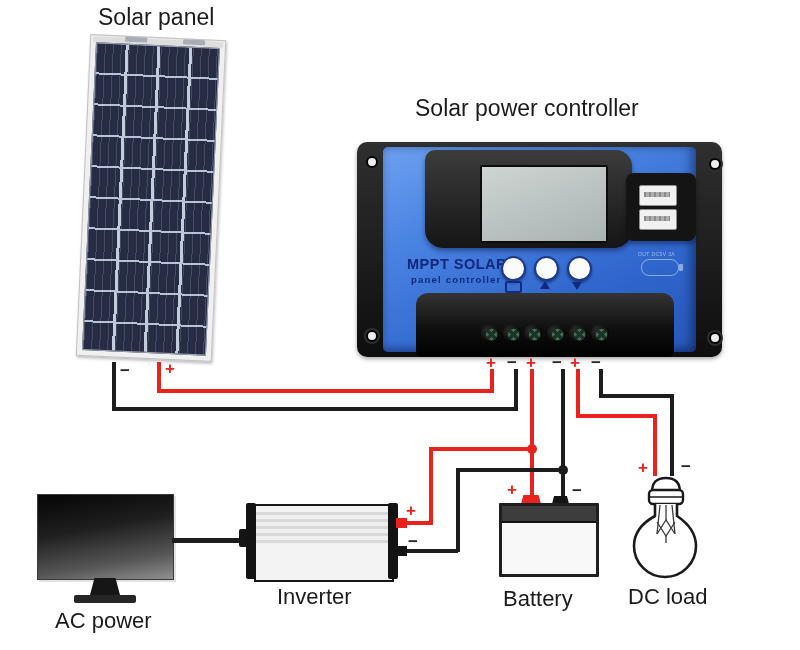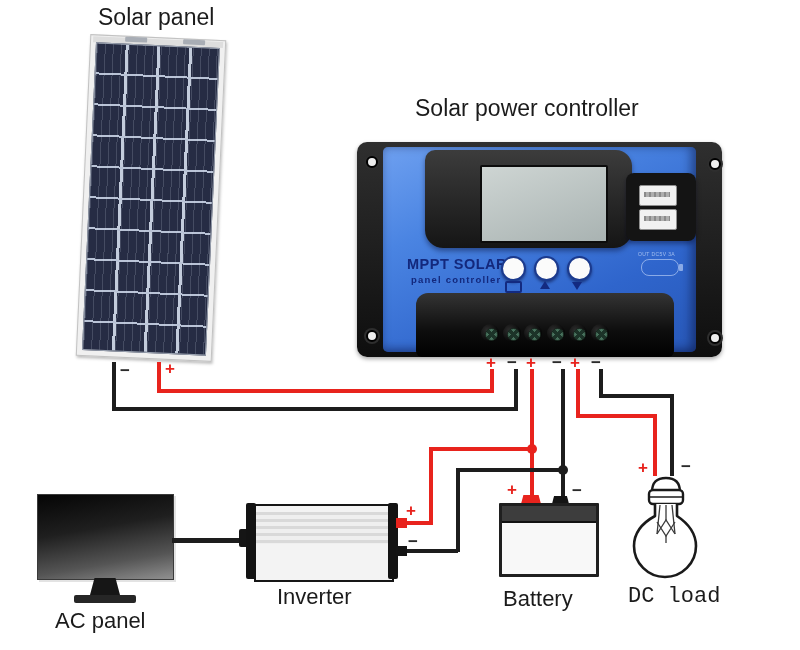--- a/index.html
+++ b/index.html
@@ -100,24 +100,24 @@
         border-bottom:2px solid #121212;}
   .batt-term{position:absolute;clip-path:polygon(12% 0,88% 0,100% 100%,0% 100%);}
 </style>
 </head>
 <body>
 
 <div id="stage">
 
   <div class="lbl" style="left:415px;top:95px;">Solar power controller</div>
   <div class="lbl" style="left:98px;top:4px;">Solar panel</div>
-  <div class="lbl small" style="left:55px;top:608px;">AC panel</div>
+  <div class="lbl small" style="left:55px;top:608px;">AC power</div>
   <div class="lbl small" style="left:277px;top:584px;">Inverter</div>
   <div class="lbl small" style="left:503px;top:586px;">Battery</div>
-  <div class="lbl small" style="left:628px;top:584px;font-family:Liberation Mono, monospace;">DC load</div>
+  <div class="lbl small" style="left:628px;top:584px;">DC load</div>
 
   <div id="panel">
     <div class="bracket"></div>
     <div class="clamp" style="left:34px;"></div>
     <div class="clamp" style="left:92px;"></div>
     <div class="cells"></div>
   </div>
 
   <div id="ctl-frame"></div>
   <div id="ctl-face"></div>

